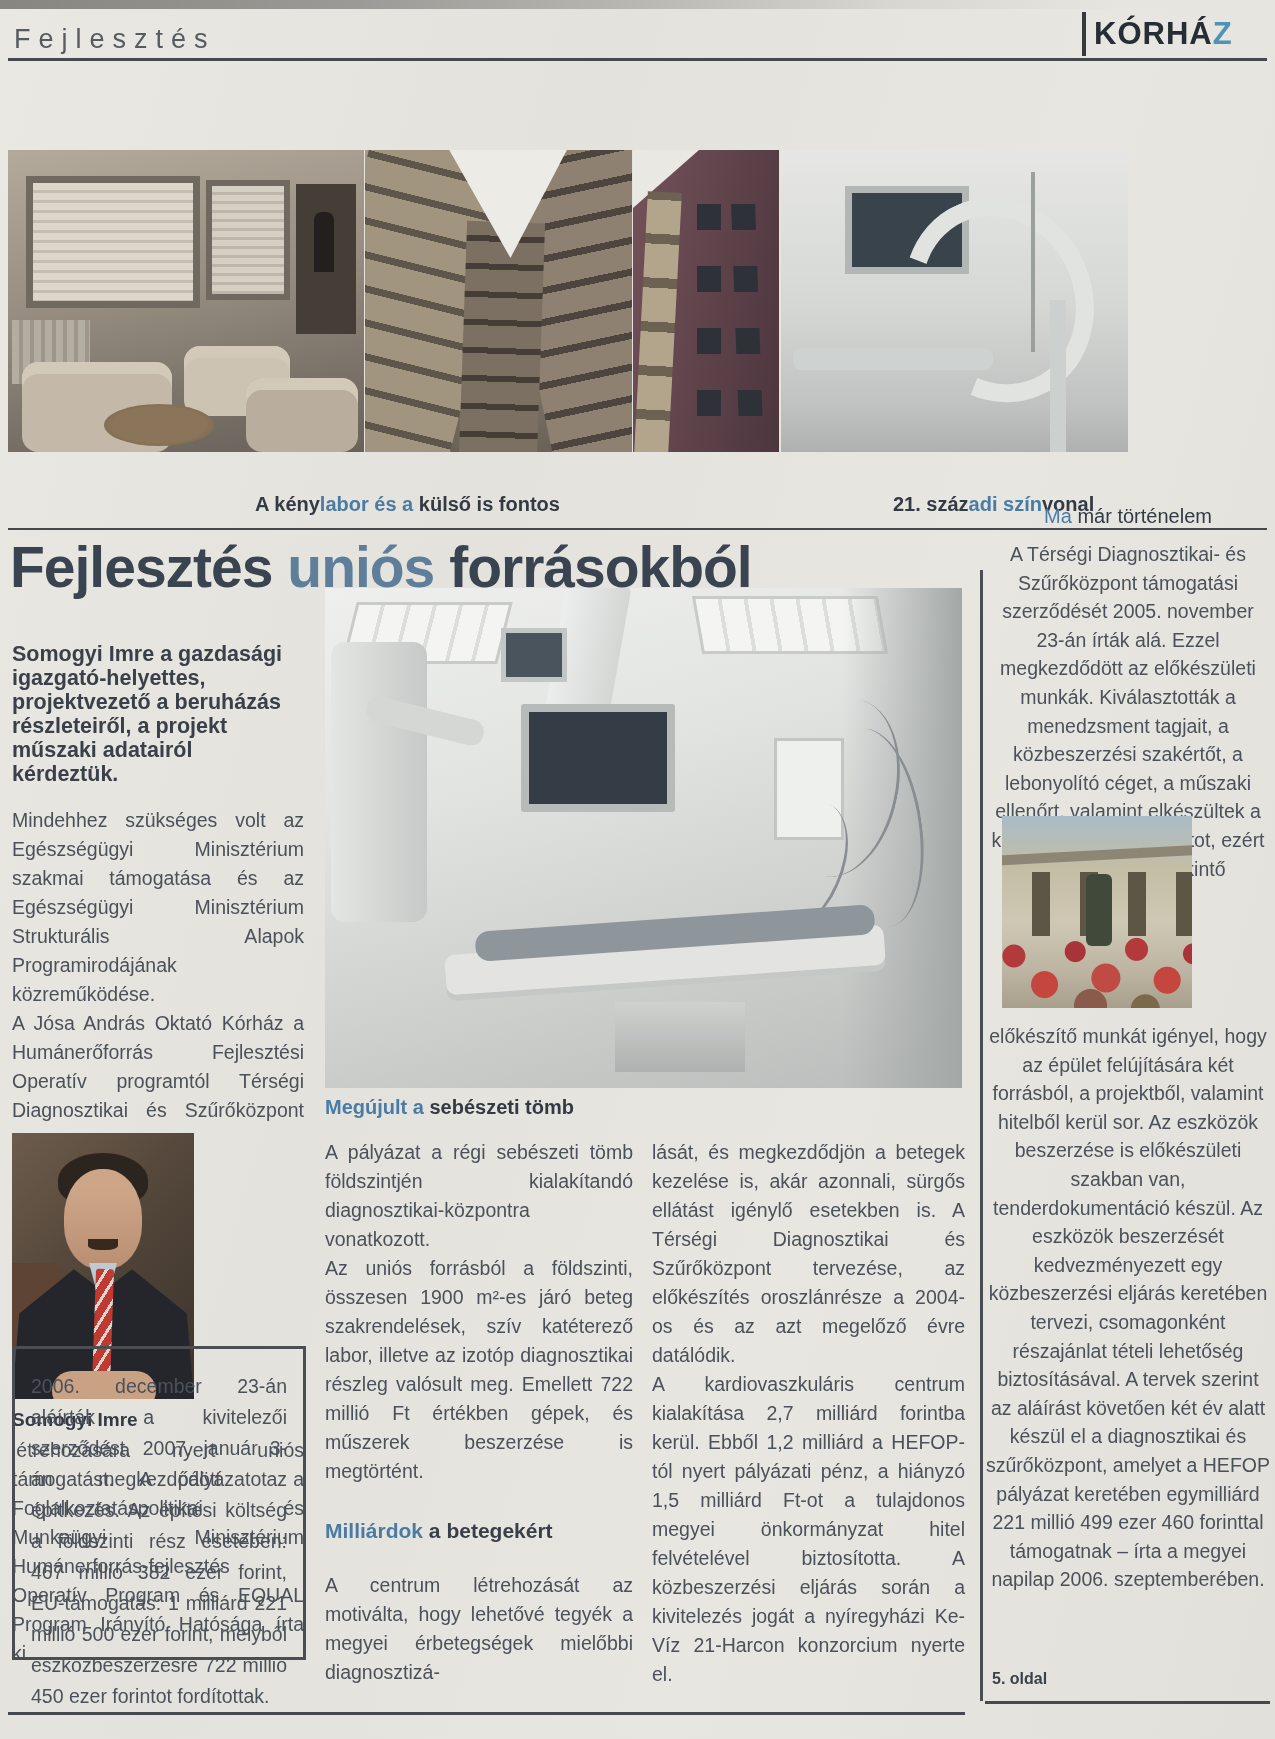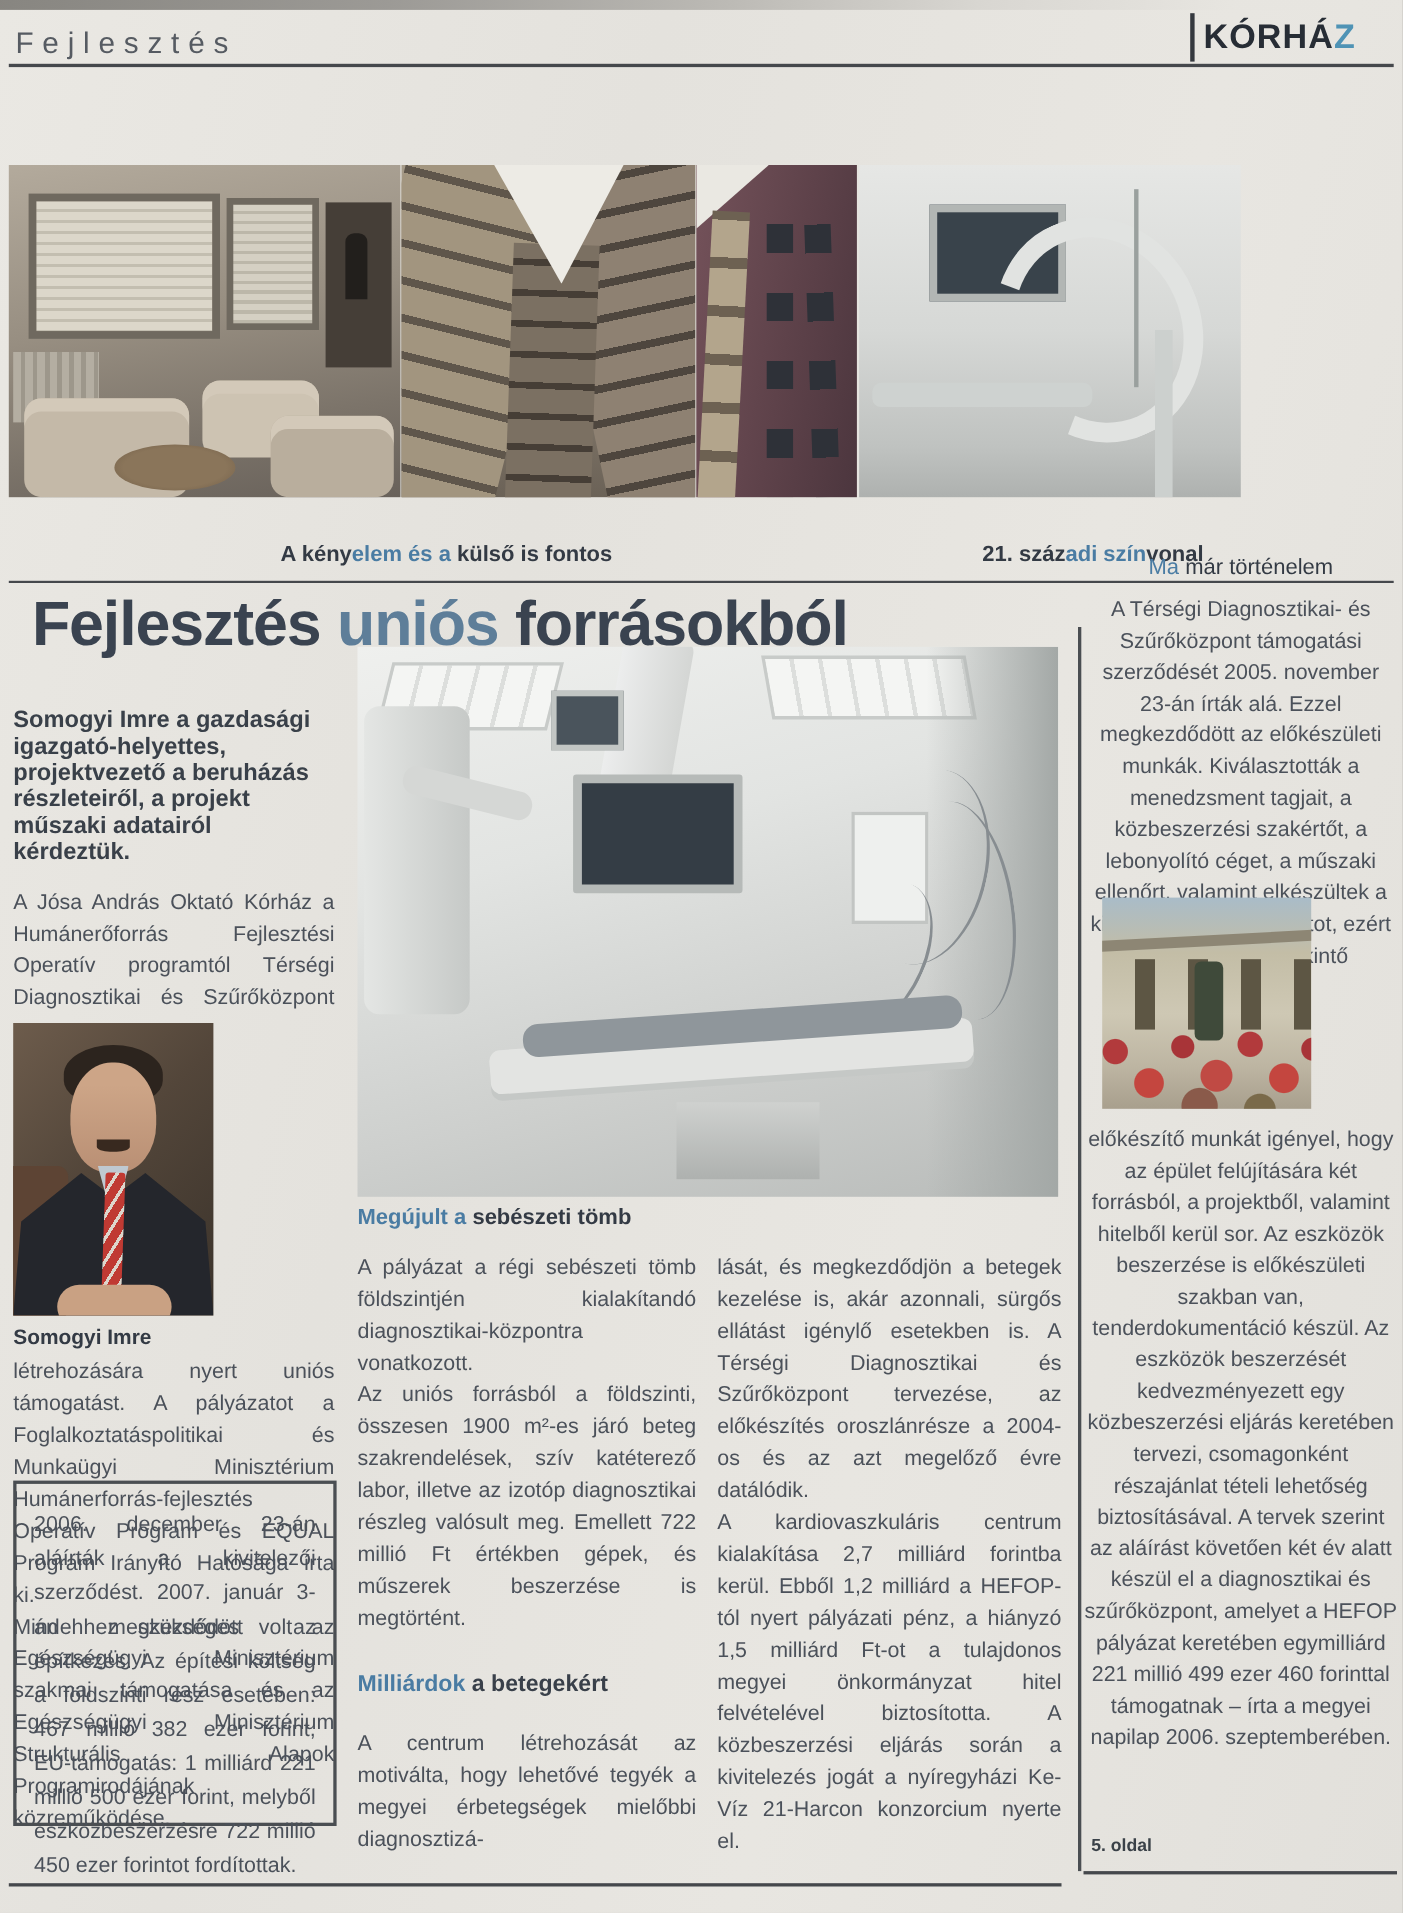--- a/index.html
+++ b/index.html
@@ -55,21 +55,21 @@
   .ph4-table{position:absolute;left:12px;top:198px;width:200px;height:22px;background:#ced2d0;border-radius:8px;box-shadow:0 34px 0 -12px #b2b6b4;}
   .ph4-pole{position:absolute;left:250px;top:22px;width:4px;height:180px;background:#9aa09e;}
 
   
   .cap{position:absolute;top:493px;font-size:20px;font-weight:bold;color:#333a44;}
   .cap .b{color:#4a7ca3;}
   .cap-left{left:255px;}
   .cap-right{left:893px;}
 
   
-  .headline{position:absolute;left:29px;top:534px;width:870px;font-size:57px;font-weight:bold;color:#3a4350;letter-spacing:-1px;}
+  .headline{position:absolute;left:10px;top:534px;width:870px;font-size:57px;font-weight:bold;color:#3a4350;letter-spacing:-1px;}
   .headline .b{color:#5e7e99;}
 
   
   .col{position:absolute;font-size:19.5px;line-height:29px;}
   .col p{margin:0;text-align:justify;}
   #col1{left:12px;top:642px;width:292px;}
   #col2{left:325px;top:1138px;width:308px;}
   #col3{left:652px;top:1138px;width:313px;}
   .lead{font-size:21.5px;font-weight:bold;color:#394049;line-height:24px;margin:0 0 20px 0 !important;text-align:left !important;}
 
@@ -176,42 +176,42 @@
     <span class="ph3-wc b"></span>
   </div>
   <div class="ph" id="ph4">
     <span class="ph4-mon"></span>
     <span class="ph4-carm"></span>
     <span class="ph4-stand"></span>
     <span class="ph4-table"></span>
     <span class="ph4-pole"></span>
   </div>
 
-  <div class="cap cap-left"><span>A kény</span><span class="b">elem és a</span><span> külső is fontos</span></div>
+  <div class="cap cap-left"><span>A kény</span><span class="b">labor és a</span><span> külső is fontos</span></div>
   <div class="cap cap-right"><span>21. száz</span><span class="b">adi szín</span><span>vonal</span></div>
   <div class="rule r-captions"></div>
 
   <h1 class="headline" style="margin:0"><span>Fejlesztés </span><span class="b">uniós</span><span> forrásokból</span></h1>
 
   <div class="col" id="col1">
     <p class="lead">Somogyi Imre a gazdasági igazgató-helyettes, projektvezető a beruházás részleteiről, a projekt műszaki adatairól kérdeztük.</p>
+    <p>Mindehhez szükséges volt az Egészségügyi Minisztérium szakmai támogatása és az Egészségügyi Minisztérium Strukturális Alapok Programirodájának közreműködése.</p>
     <p><span>A Jósa András Oktató Kórház a Humánerőforrás Fejlesztési Operatív programtól Térségi Diagnosztikai és </span><span class="portrait">
           <span class="pph">
             <i class="pp-chair"></i>
             <i class="pp-hair"></i>
             <i class="pp-face"></i>
             <i class="pp-stache"></i>
             <i class="pp-suit"></i>
             <i class="pp-shirt"></i>
             <i class="pp-tie"></i>
             <i class="pp-hands"></i>
           </span>
           <span class="pcap">Somogyi Imre</span>
         </span><span>Szűrőközpont létrehozására nyert uniós támogatást. A pályázatot a Foglalkoztatáspolitikai és Munkaügyi Minisztérium Humánerforrás-fejlesztés Operatív Program és EQUAL Program Irányító Hatósága írta ki.</span></p>
-    <p>Mindehhez szükséges volt az Egészségügyi Minisztérium szakmai támogatása és az Egészségügyi Minisztérium Strukturális Alapok Programirodájának közreműködése.</p>
   </div>
 
   <div class="infobox">
     <p>2006. december 23-án aláírták a kivitelezői szerződést. 2007. január 3-án megkezdődött az építkezés. Az építési költség a földszinti rész esetében: 467 millió 382 ezer forint, EU-támogatás: 1 milliárd 221 millió 500 ezer forint, melyből eszközbeszerzésre 722 millió 450 ezer forintot fordítottak.</p>
   </div>
 
   <div class="mph">
     <span class="mph-ceil c1"></span>
     <span class="mph-ceil c2"></span>
     <span class="mph-rwall"></span>

